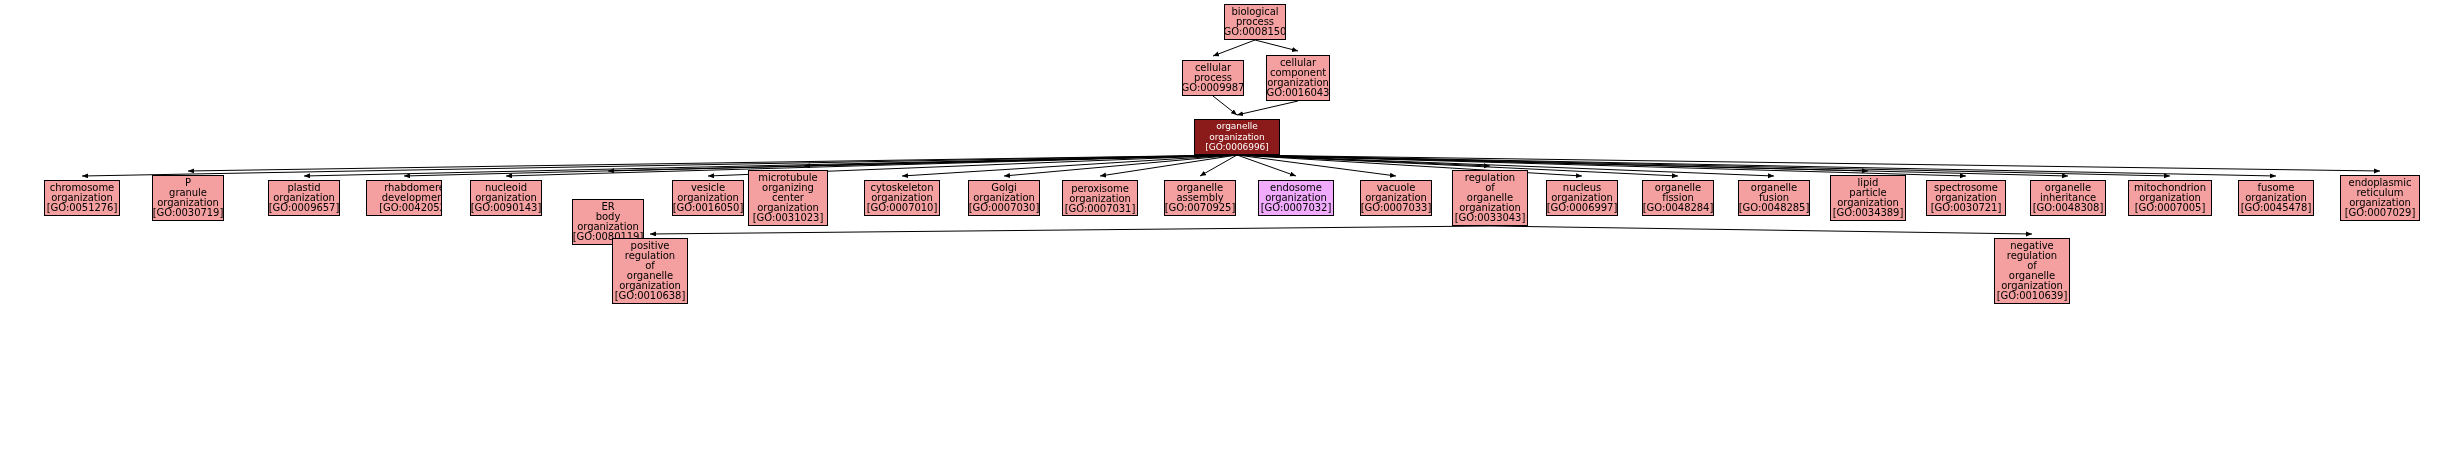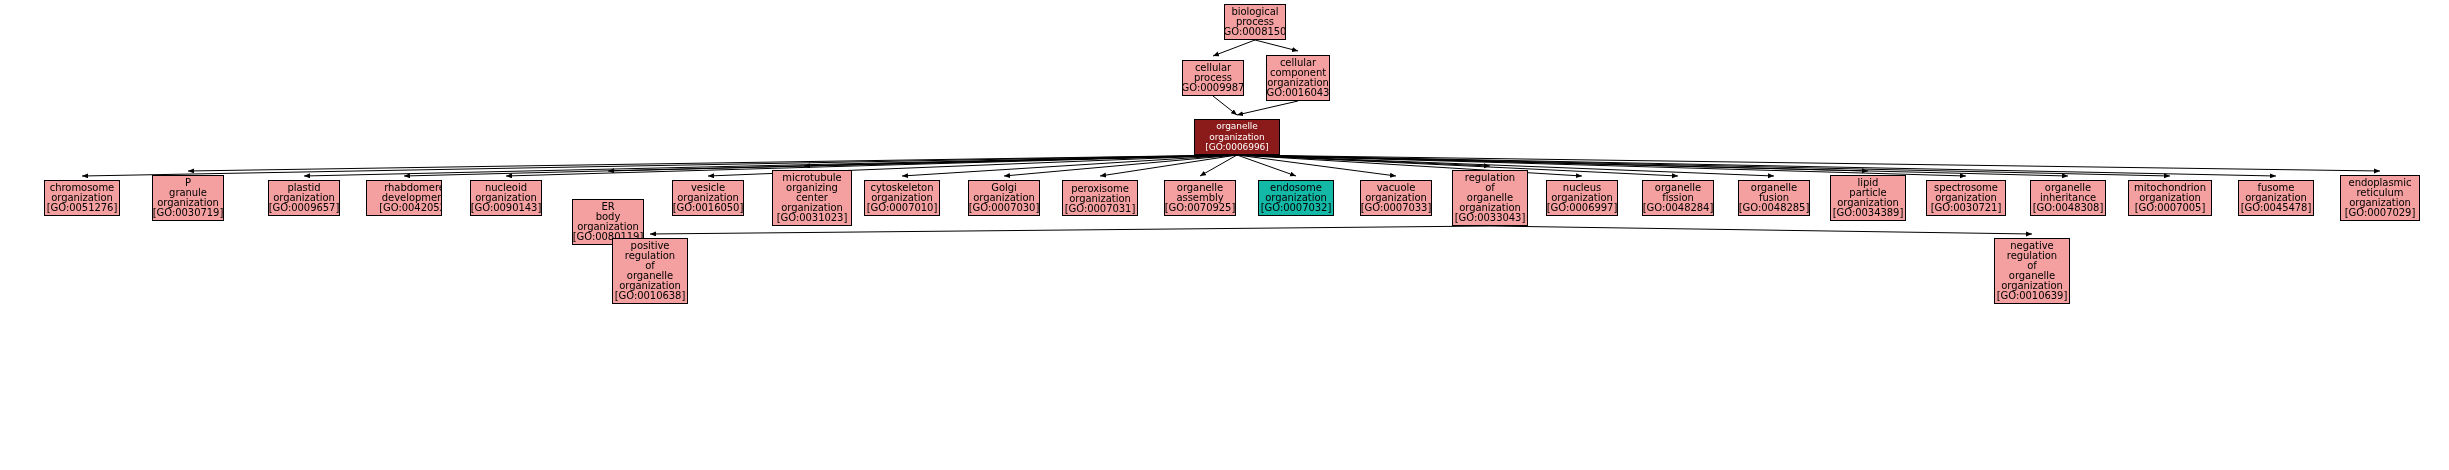--- a/index.html
+++ b/index.html
@@ -148,21 +148,21 @@
         <span class="lbl">ER
 body
 organization
 [GO:0080119]</span>
       </div>
       <div class="node" style="left: 672px; top: 180px; width: 72px; height: 36px; background: rgb(244, 160, 160);">
         <span class="lbl">vesicle
 organization
 [GO:0016050]</span>
       </div>
-      <div class="node" style="left: 772px; top: 170px; width: 80px; height: 56px; background: rgb(244, 160, 160); justify-content: center;">
+      <div class="node" style="left: 748px; top: 170px; width: 80px; height: 56px; background: rgb(244, 160, 160); justify-content: center;">
         <span class="lbl">microtubule
 organizing
 center
 organization
 [GO:0031023]</span>
       </div>
       <div class="node" style="left: 864px; top: 180px; width: 76px; height: 36px; background: rgb(244, 160, 160);">
         <span class="lbl">cytoskeleton
 organization
 [GO:0007010]</span>
@@ -175,21 +175,21 @@
       <div class="node" style="left: 1062px; top: 180px; width: 76px; height: 36px; background: rgb(244, 160, 160); justify-content: flex-end;">
         <span class="lbl">peroxisome
 organization
 [GO:0007031]</span>
       </div>
       <div class="node" style="left: 1164px; top: 180px; width: 72px; height: 36px; background: rgb(244, 160, 160);">
         <span class="lbl">organelle
 assembly
 [GO:0070925]</span>
       </div>
-      <div class="node" style="left: 1258px; top: 180px; width: 76px; height: 36px; background: #14b8a6;">
+      <div class="node" style="left: 1258px; top: 180px; width: 76px; height: 36px; background: #f0abfc;">
         <span class="lbl">endosome
 organization
 [GO:0007032]</span>
       </div>
       <div class="node" style="left: 1360px; top: 180px; width: 72px; height: 36px; background: rgb(244, 160, 160);">
         <span class="lbl">vacuole
 organization
 [GO:0007033]</span>
       </div>
       <div class="node" style="left: 1452px; top: 170px; width: 76px; height: 56px; background: rgb(244, 160, 160);">

